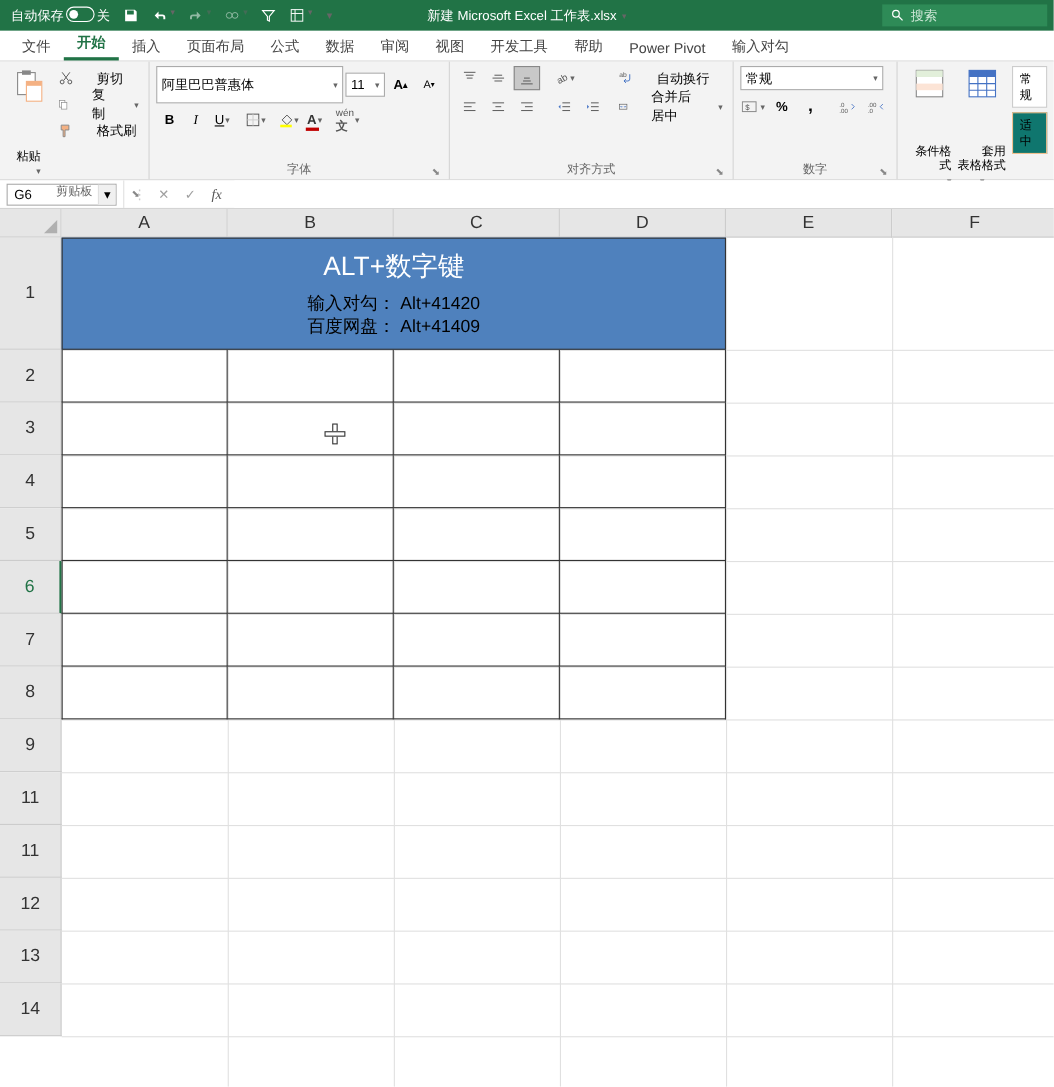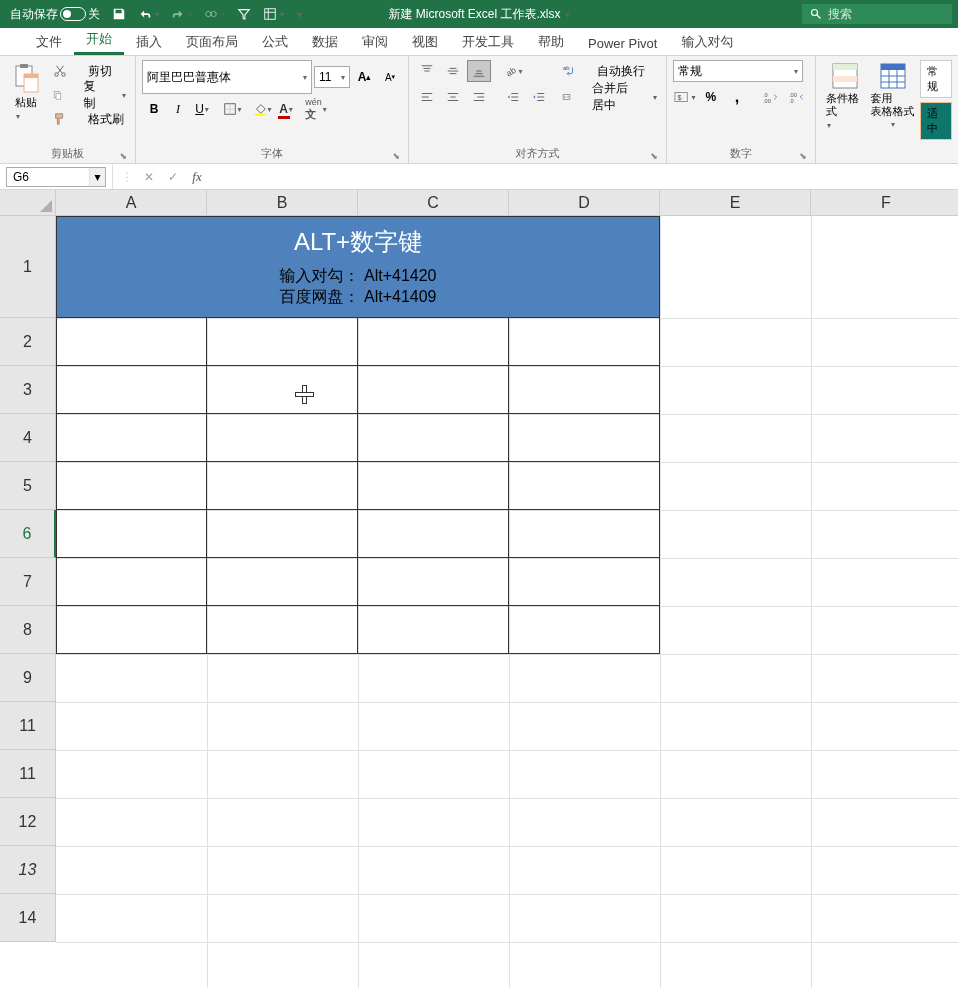--- a/index.html
+++ b/index.html
@@ -1,42 +1,42 @@
 <!DOCTYPE html>
 <html><head>
 <meta charset="utf-8">
 <style>
 * { margin: 0; padding: 0; box-sizing: border-box; font-family: "Microsoft YaHei", "Segoe UI", sans-serif; }
 body { background: #fff; font-size: 12px; overflow: hidden; width: 958px; height: 988px; }
 
 
 .titlebar { height: 28px; background: #217346; color: #fff; display: flex; align-items: center; padding: 0 6px; font-size: 12px; }
 .titlebar .qat { display: flex; align-items: center; gap: 4px; }
-.titlebar .qat-item { display: flex; align-items: center; gap: 2px; padding: 2px 4px; cursor: pointer; }
+.titlebar .qat-item { display: flex; align-items: flex-start; gap: 2px; padding: 2px 4px; cursor: pointer; }
 .titlebar .filename { position: absolute; left: 50%; transform: translateX(-50%); display: flex; align-items: center; gap: 4px; }
 .titlebar .search-box { margin-left: auto; display: flex; align-items: center; background: #2e8b57; padding: 2px 8px; width: 150px; height: 20px; }
 .titlebar svg { fill: #fff; }
 .toggle { display: inline-flex; align-items: center; border: 1px solid #fff; border-radius: 8px; height: 14px; width: 26px; padding: 0 2px; }
 .toggle-dot { width: 8px; height: 8px; border-radius: 50%; background: #fff; }
 
 
-.tabs { height: 28px; background: #fff; display: flex; align-items: flex-end; border-bottom: 1px solid #d4d4d4; padding-left: 24px; gap: 0; }
+.tabs { height: 28px; background: #fff; display: flex; align-items: flex-end; border-bottom: 1px solid #d4d4d4; padding-left: 8px; gap: 0; }
 .tab { padding: 4px 12px; font-size: 13px; color: #444; cursor: pointer; }
-.tab.active { color: #217346; font-weight: 400; border-bottom: 3px solid #217346; }
+.tab.active { color: #217346; font-weight: 700; border-bottom: 3px solid #217346; }
 
 
 .ribbon { height: 108px; background: #f3f3f3; display: flex; border-bottom: 1px solid #d4d4d4; }
 .ribbon-group { display: flex; flex-direction: column; border-right: 1px solid #d4d4d4; padding: 4px 6px 0 6px; }
 .ribbon-group-body { flex: 1; display: flex; align-items: flex-start; }
 .ribbon-group-label { text-align: center; font-size: 11px; color: #666; padding: 2px 0; position: relative; }
 .ribbon-group-label .launcher { position: absolute; right: 2px; bottom: 2px; font-size: 9px; color: #888; cursor: pointer; }
 .rcol { display: flex; flex-direction: column; gap: 2px; }
 .rrow { display: flex; align-items: center; gap: 2px; }
 .btn-lg { display: flex; flex-direction: column; align-items: center; justify-content: center; padding: 2px 4px; cursor: pointer; gap: 2px; min-width: 40px; }
-.btn-lg .lbl { font-size: 11px; text-align: left; line-height: 1.2; }
+.btn-lg .lbl { font-size: 11px; text-align: right; line-height: 1.2; margin-top: 40px; }
 .btn-sm { display: flex; align-items: center; gap: 21px; padding: 1px 3px; cursor: pointer; font-size: 12px; height: 22px; }
 .btn-sq { width: 24px; height: 22px; display: flex; align-items: center; justify-content: center; cursor: pointer; }
 .btn-sq.active { background: #c8c8c8; border: 1px solid #888; }
 .dd { font-size: 8px; color: #666; margin-left: 1px; }
 .font-sel { width: 170px; height: 22px; border: 1px solid #ababab; background: #fff; padding: 16px 4px; display: flex; align-items: center; font-size: 12px; }
 .size-sel { width: 36px; height: 22px; border: 1px solid #ababab; background: #fff; padding: 0 4px; display: flex; align-items: center; font-size: 12px; }
 .numfmt-sel { width: 130px; height: 22px; border: 1px solid #ababab; background: #fff; padding: 0 4px; display: flex; align-items: center; font-size: 12px; }
 .style-lbl { background: #0f766e; border: 1px solid #f0c090; padding: 3px 6px; font-size: 11px; }
 
 
@@ -448,21 +448,21 @@
       <div class="row-h" style="height: 48px;">3</div>
       <div class="row-h" style="height: 48px;">4</div>
       <div class="row-h" style="height: 48px;">5</div>
       <div class="row-h sel" style="height: 48px;">6</div>
       <div class="row-h" style="height: 48px;">7</div>
       <div class="row-h" style="height: 48px;">8</div>
       <div class="row-h" style="height: 48px;">9</div>
       <div class="row-h" style="height: 48px;">11</div>
       <div class="row-h" style="height: 48px;">11</div>
       <div class="row-h" style="height: 48px;">12</div>
-      <div class="row-h" style="height: 48px; font-style: italic;">13</div>
+      <div class="row-h" style="height: 48px;">13</div>
       <div class="row-h" style="height: 48px;">14</div>
     </div>
   <div class="cells">
     <div class="cells-bg" id="cells-bg">
         <div class="grid-line-v" style="left: 151px;"></div>
         <div class="grid-line-v" style="left: 302px;"></div>
         <div class="grid-line-v" style="left: 453px;"></div>
         <div class="grid-line-v" style="left: 604px;"></div>
         <div class="grid-line-v" style="left: 755px;"></div>
         <div class="grid-line-h" style="top: 102px;"></div>

